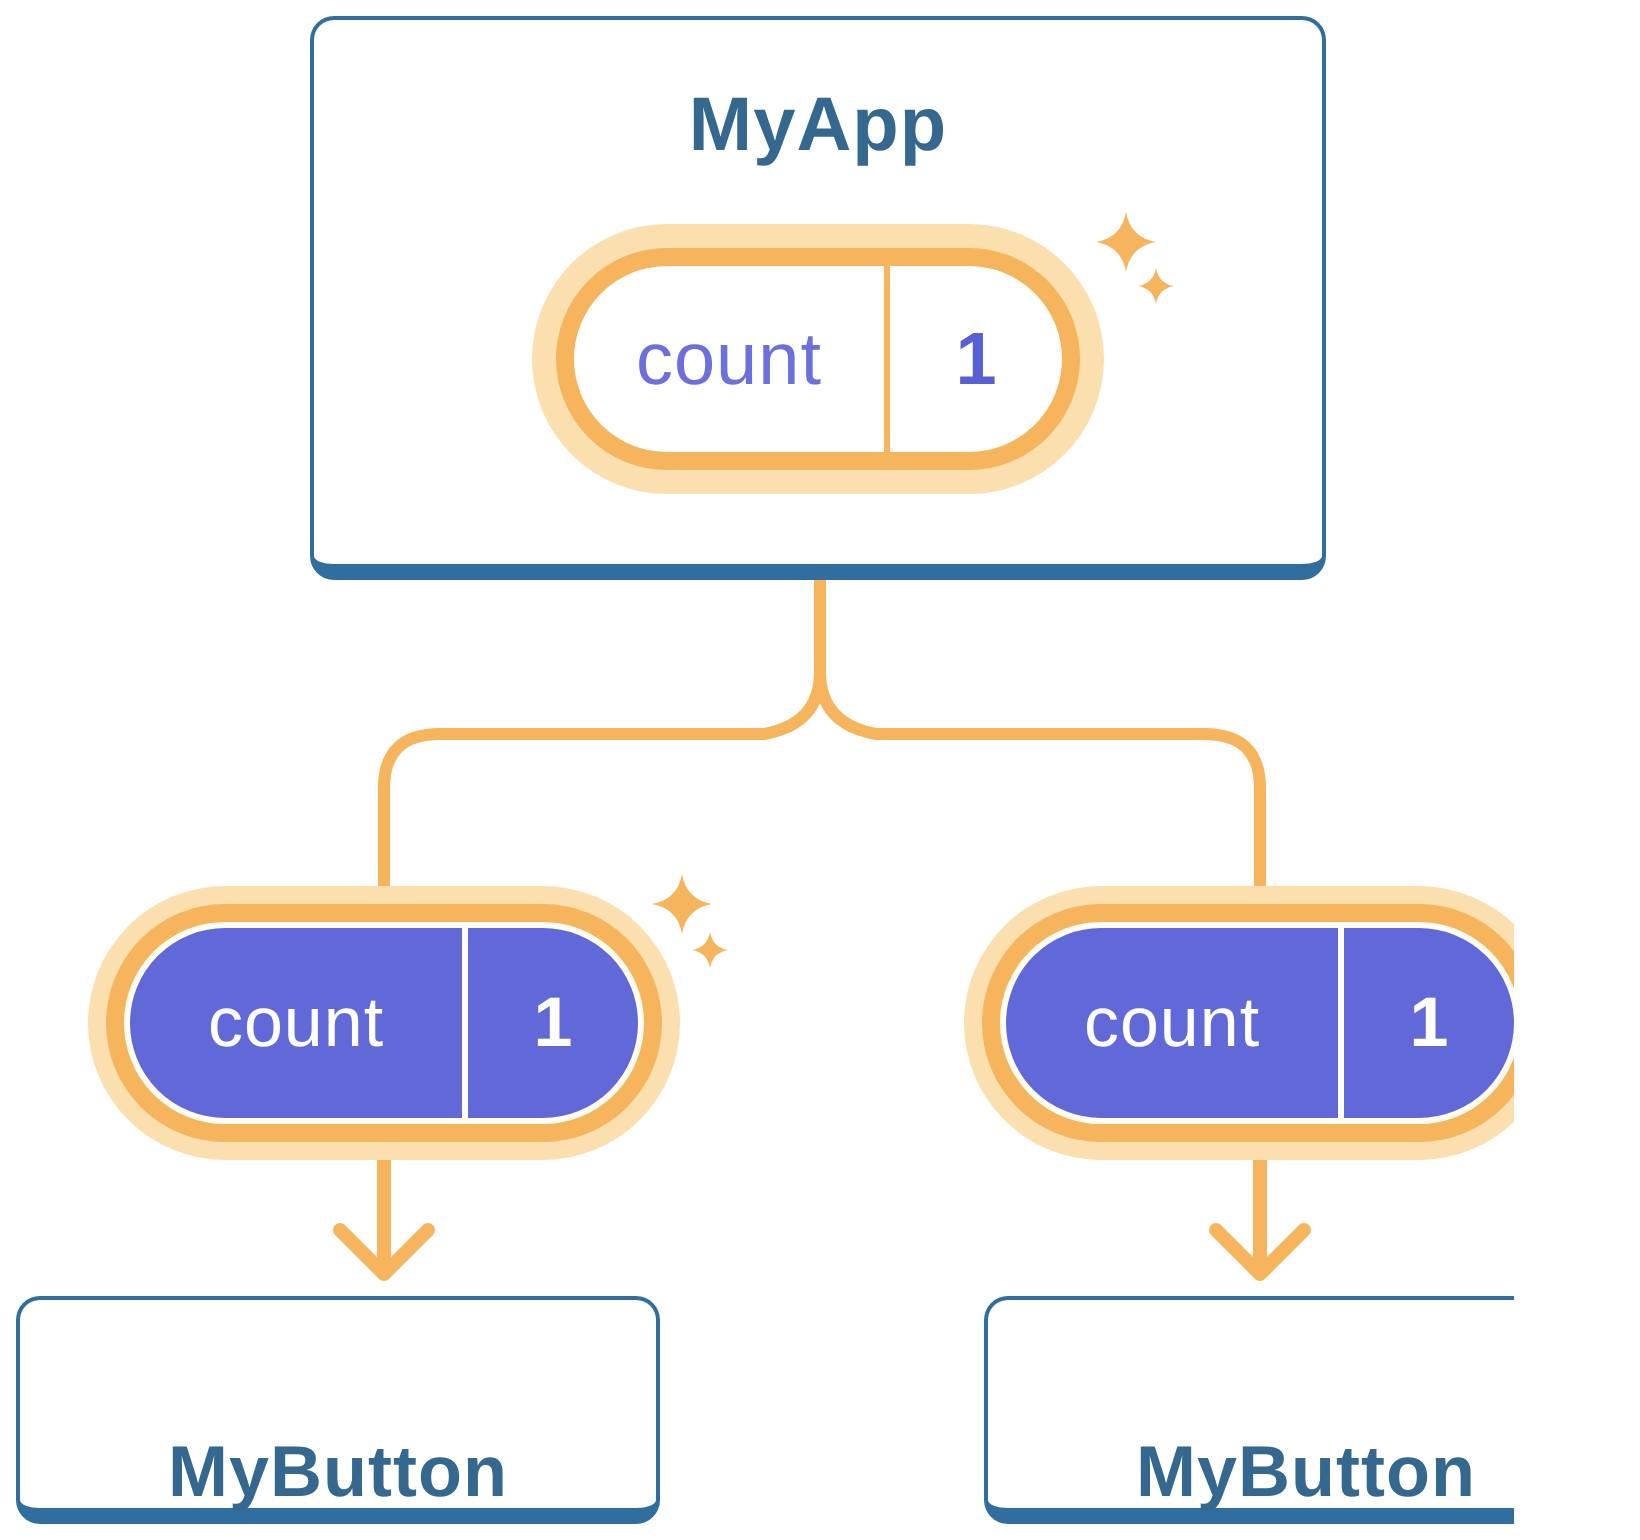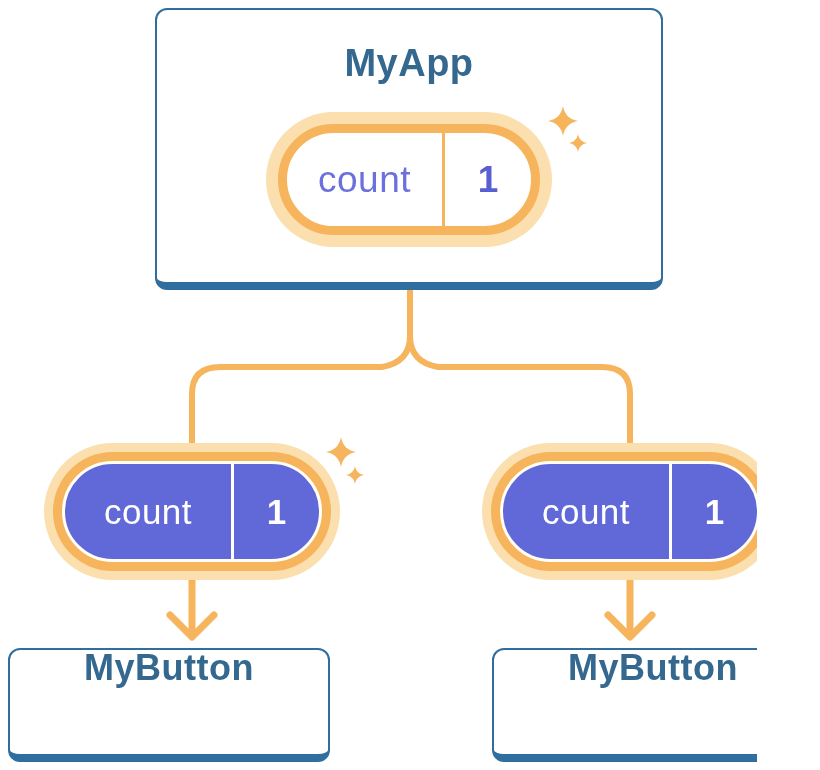--- a/index.html
+++ b/index.html
@@ -47,21 +47,21 @@
     align-items: center;
   }
   .root-card {
     left: 155px;
     top: 8px;
     width: 508px;
     height: 282px;
     padding-top: 34px;
   }
   .child-card {
-    justify-content: flex-start;
+    justify-content: flex-end;
     height: 114px;
     width: 322px;
     top: 648px;
   }
   .child-card.left  { left: 8px; }
   .child-card.right { left: 492px; }
   .card-title {
     font-size: 38px;
     font-weight: 600;
     letter-spacing: 0.5px;

